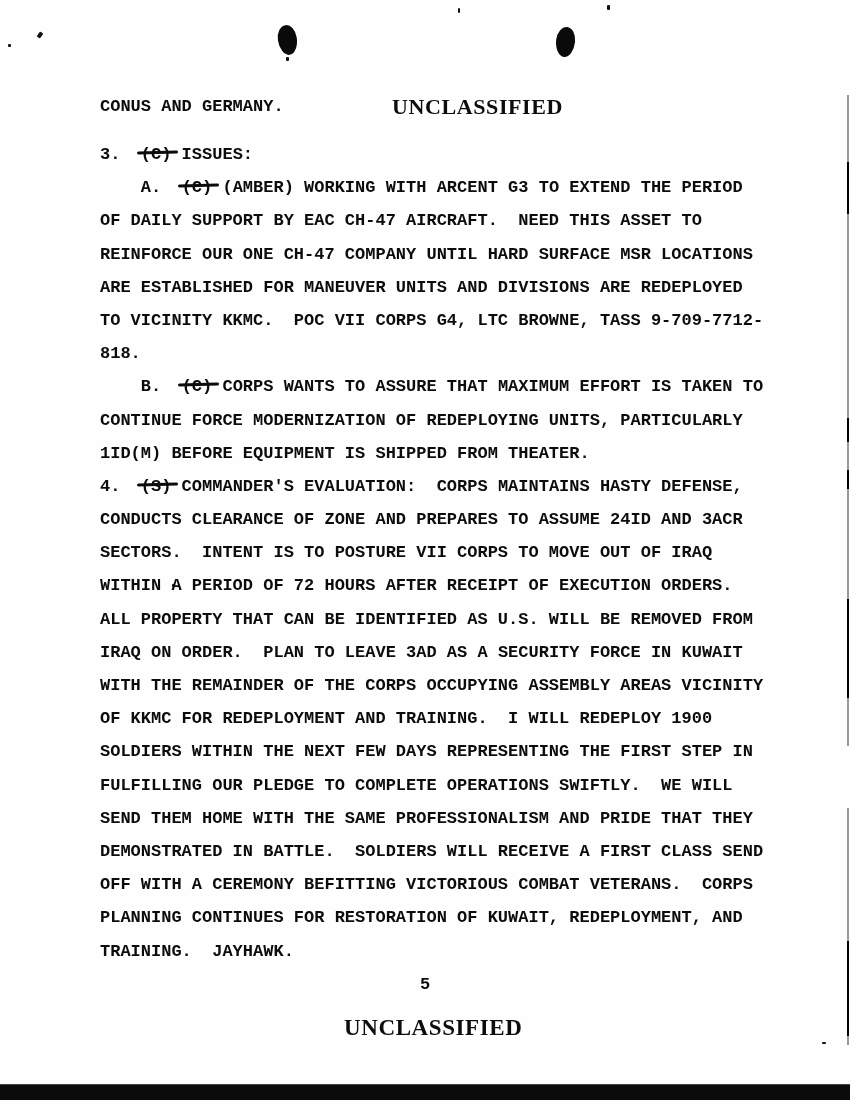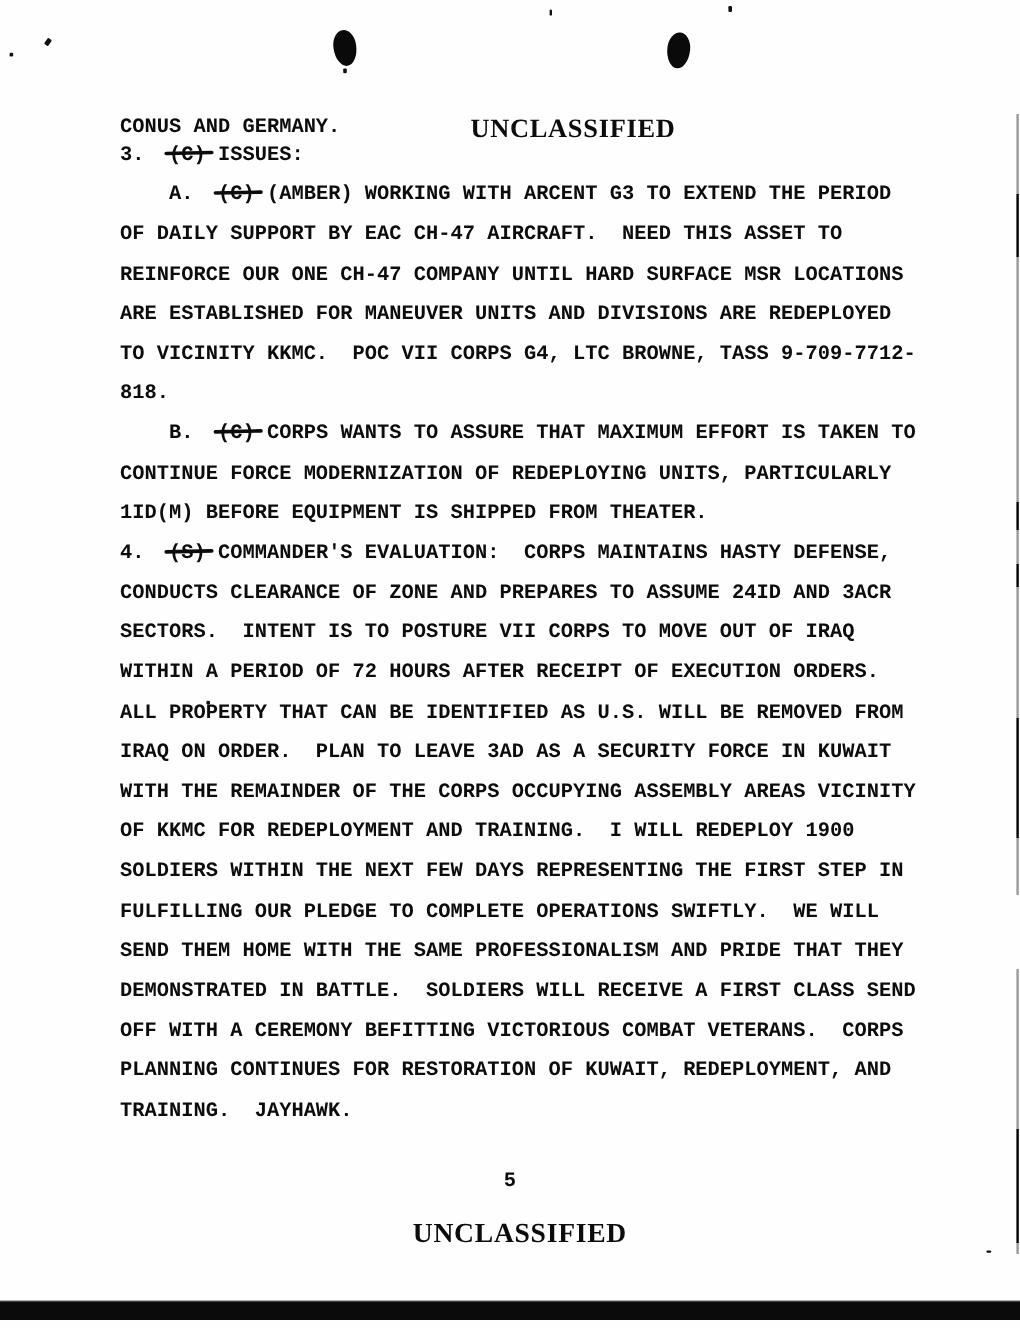--- a/index.html
+++ b/index.html
@@ -17,21 +17,21 @@
     position: absolute; left: 100px; top: 97px;
     font-size: 17px; font-weight: 700; white-space: pre;
   }
   .classification-top {
     position: absolute; left: 392px; top: 94px;
     font-family: "Liberation Serif", "DejaVu Serif", serif;
     font-weight: 700; font-size: 22px; letter-spacing: 0.6px;
   }
   
   .doc-body {
-    position: absolute; left: 100px; top: 113px;
+    position: absolute; left: 100px; top: 138px;
     font-size: 17px; font-weight: 700;
     line-height: 33.2px; white-space: pre;
   }
   .line { height: 33.2px; }
   .seg-strike { position: relative; display: inline-block; }
   .seg-strike::after {
     content: ''; position: absolute; left: -4px; right: -6px; top: 13px;
     height: 3.4px; background: #0c0c0c; border-radius: 2px;
     transform: rotate(-1.2deg);
   }

